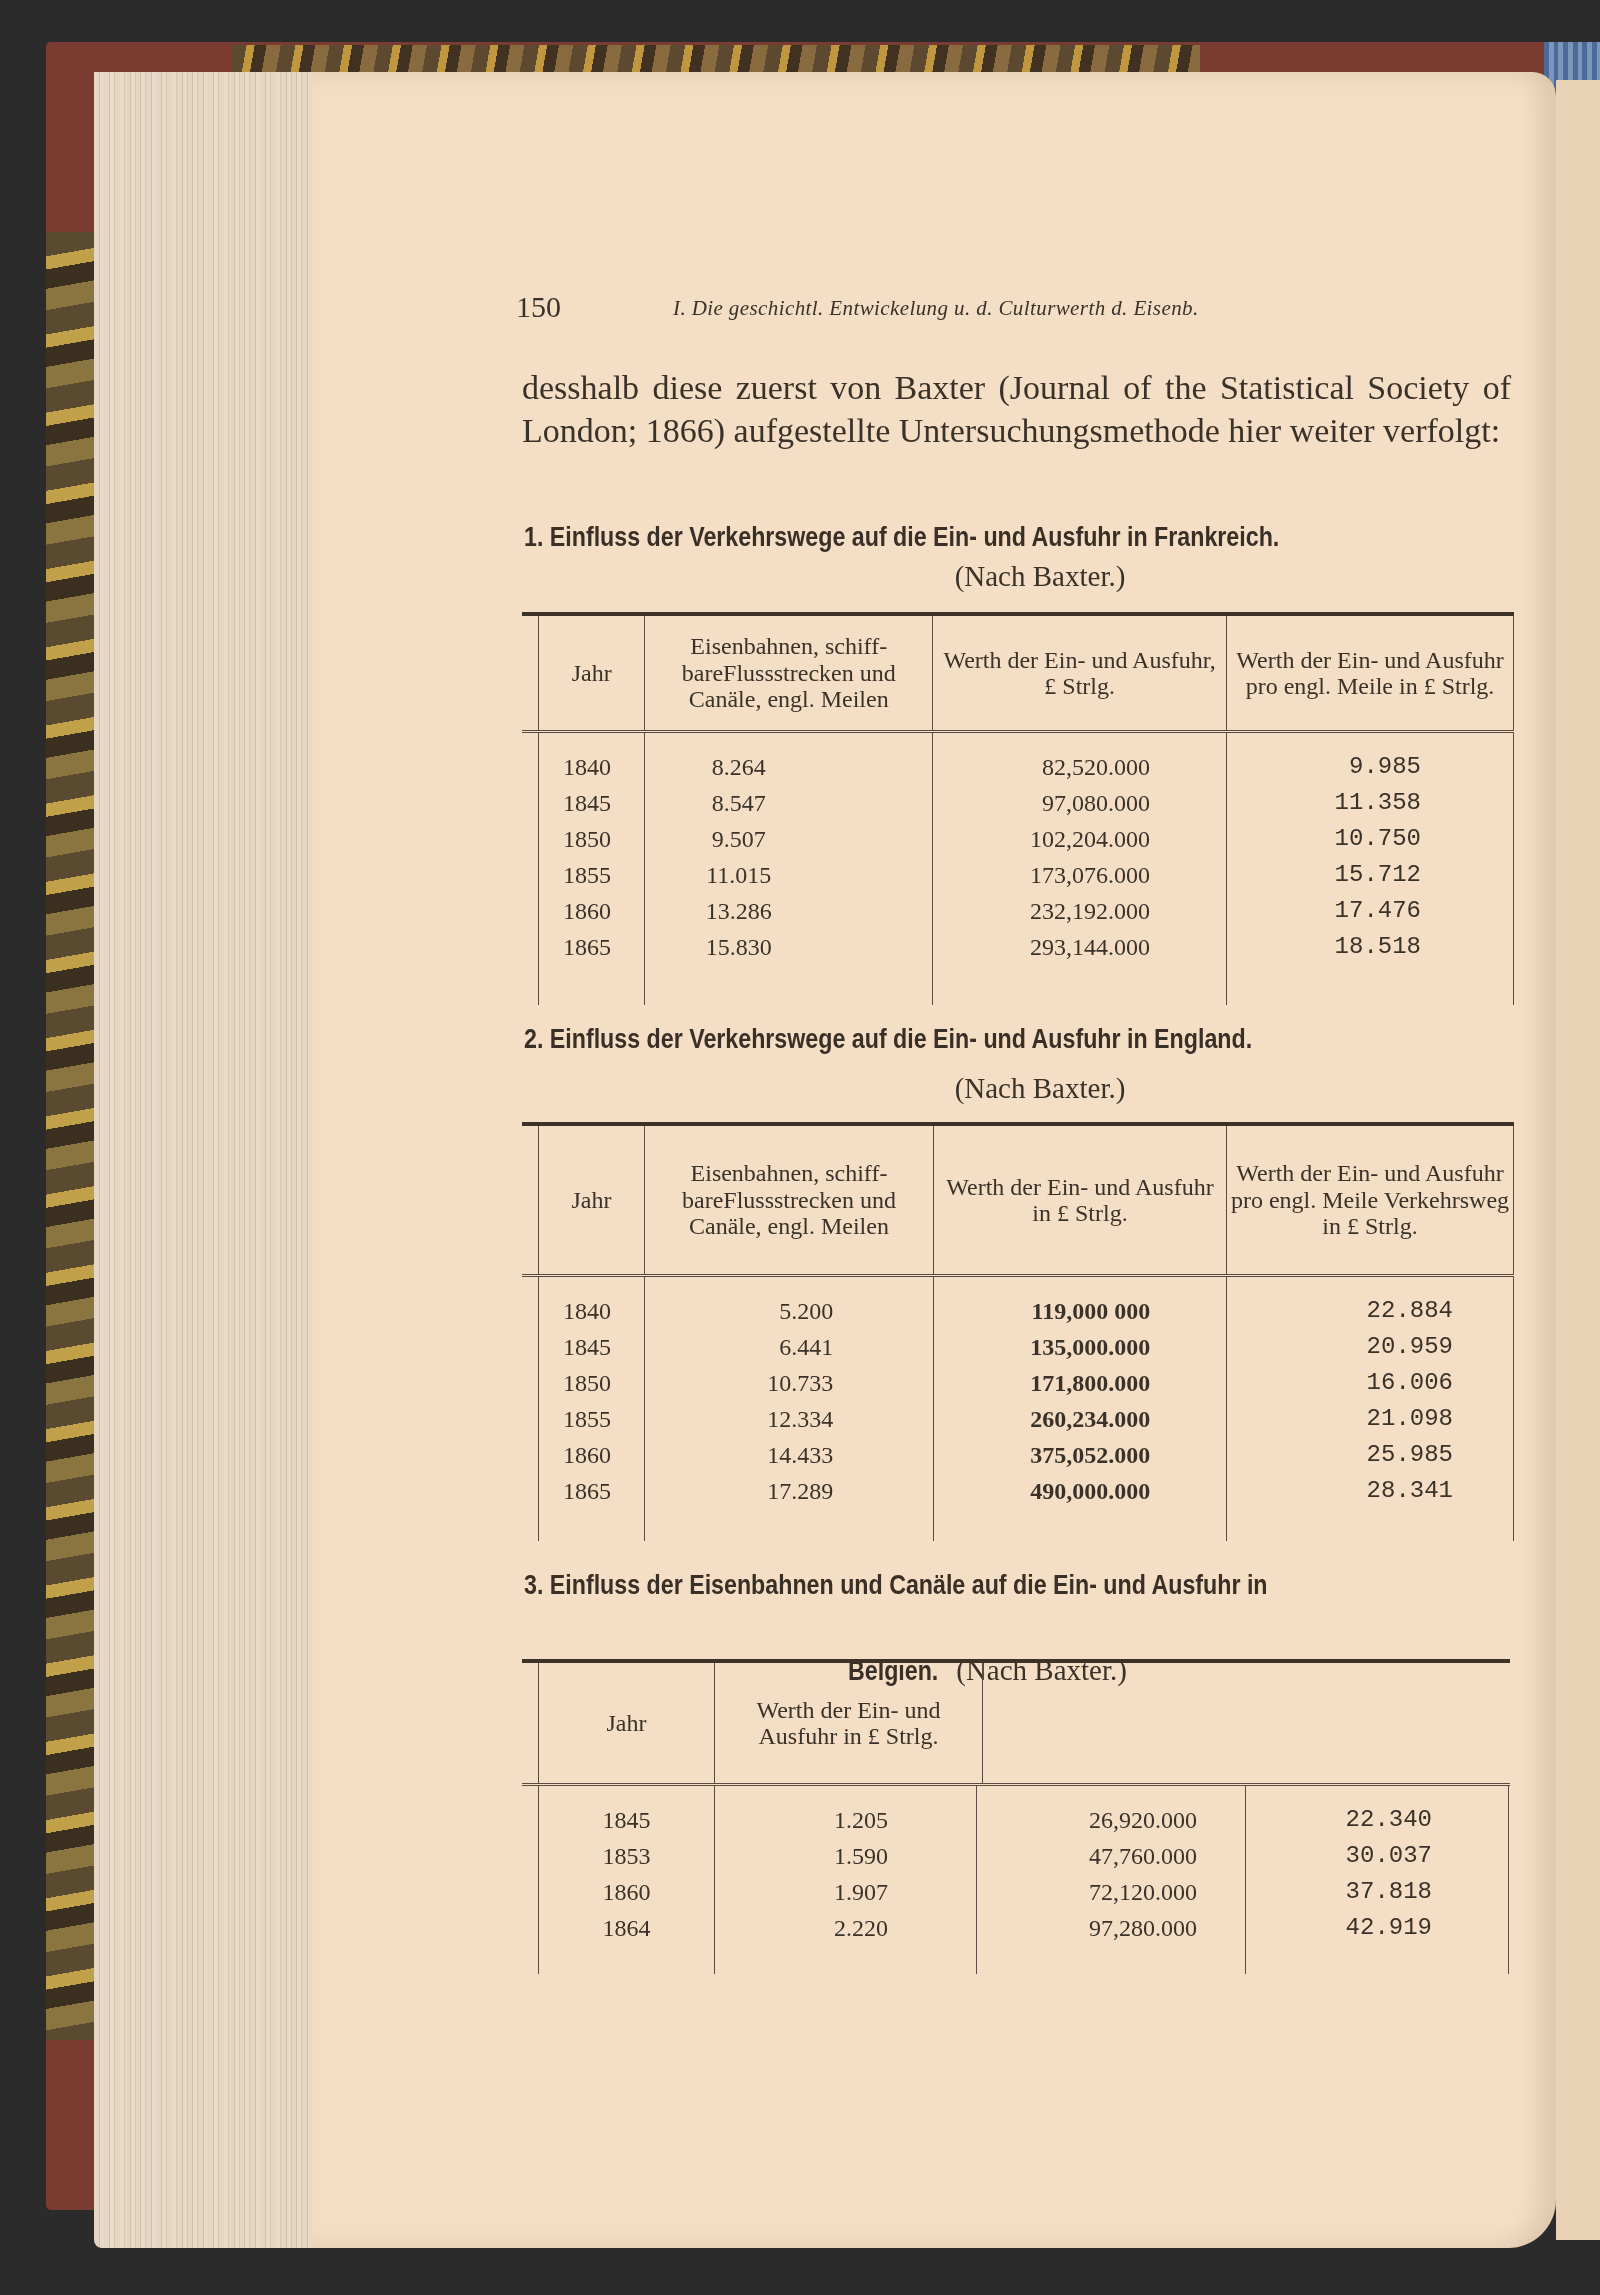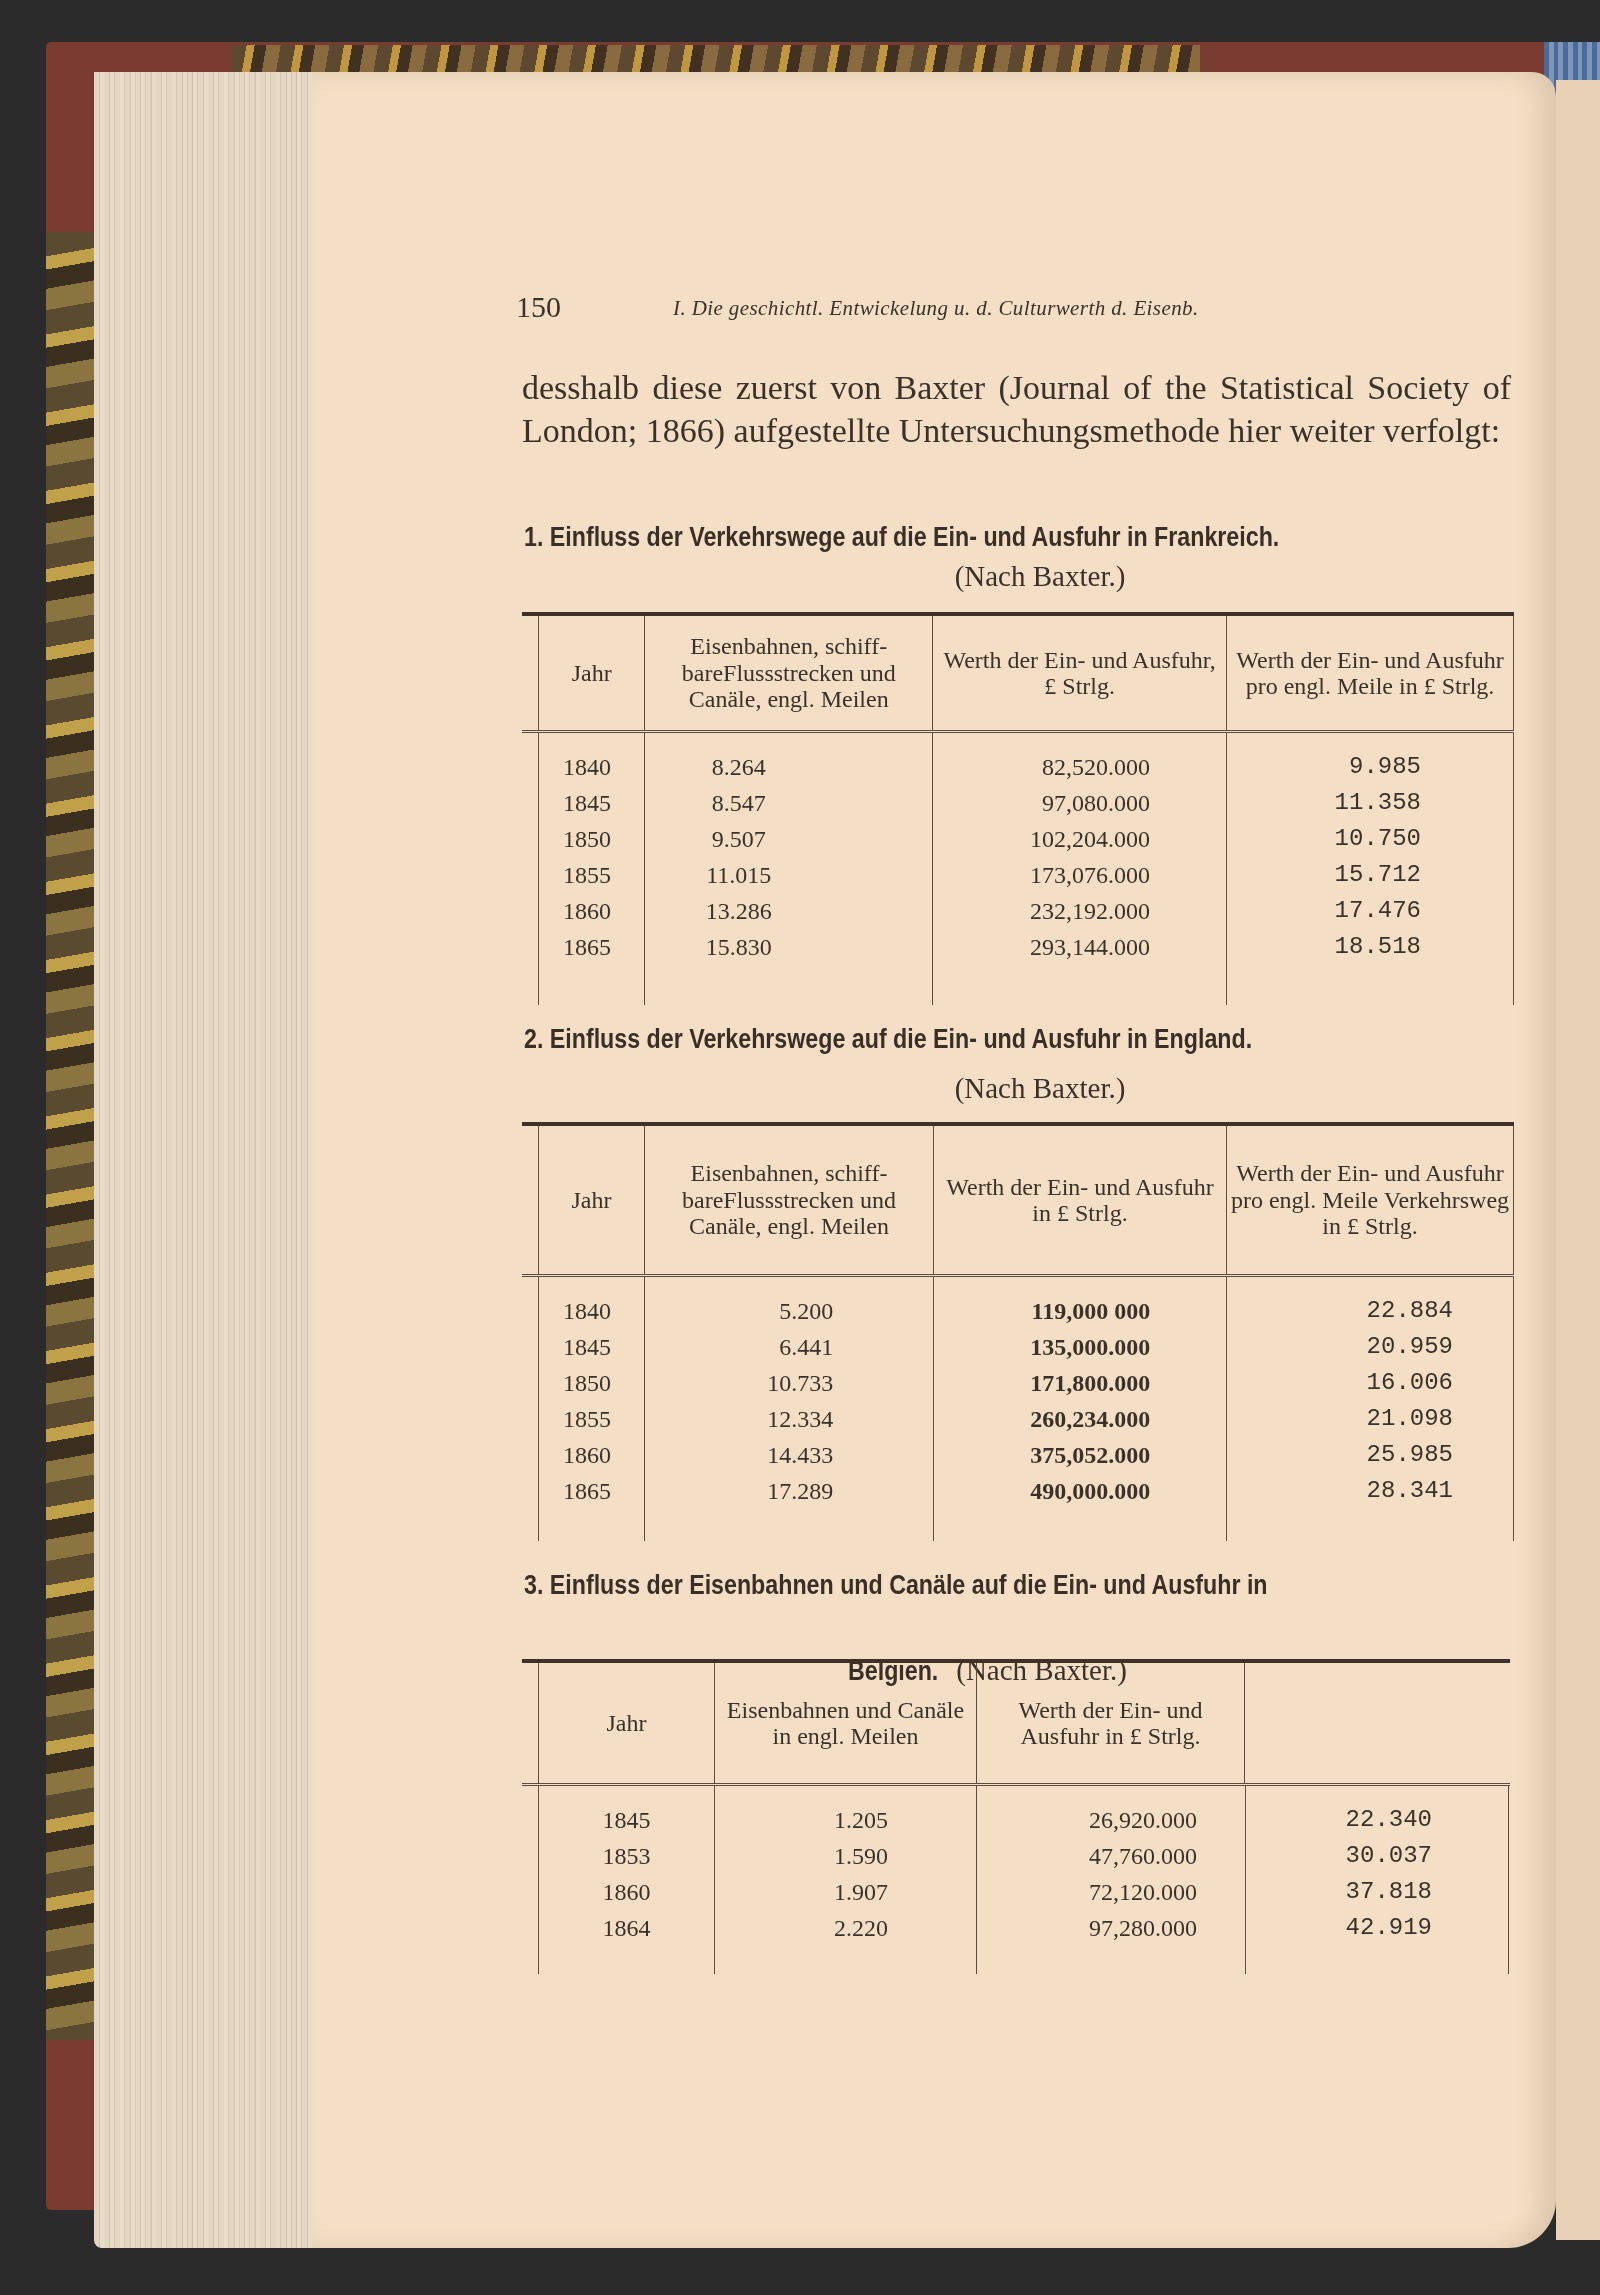--- a/index.html
+++ b/index.html
@@ -195,21 +195,20 @@
 </div>
 
 <div class="table-title" style="left:524px; top:1570px;">3. Einfluss der Eisenbahnen und Canäle auf die Ein- und Ausfuhr in</div>
 <div style="position:absolute; left:848px; top:1610px; white-space:nowrap;margin-top:44px;">
   <span class="table-title" style="position:static; display:inline-block;">Belgien.</span>
   <span style="font-size:29px;">(Nach Baxter.)</span>
 </div>
 <div class="tbl" style="left:522px; top:1659px; width:988px;">
   <div class="hdr" style="height:120px;">
     <div class="cell-h" style="width:176px; margin-left:16px;">Jahr</div>
-    <div class="cell-h" style="width:262px;">Eisenbahnen und Canäle in engl. Meilen</div>
     <div class="cell-h" style="width:269px;">Werth der Ein- und Ausfuhr in £ Strlg.</div>
   </div>
   <div class="body" style="height:188px;">
     <div class="col c" style="width:176px; margin-left:16px;">
       <div>1845</div>
       <div>1853</div>
       <div>1860</div>
       <div>1864</div>
     </div>
     <div class="col r" style="width:262px; padding-right:88px;">

